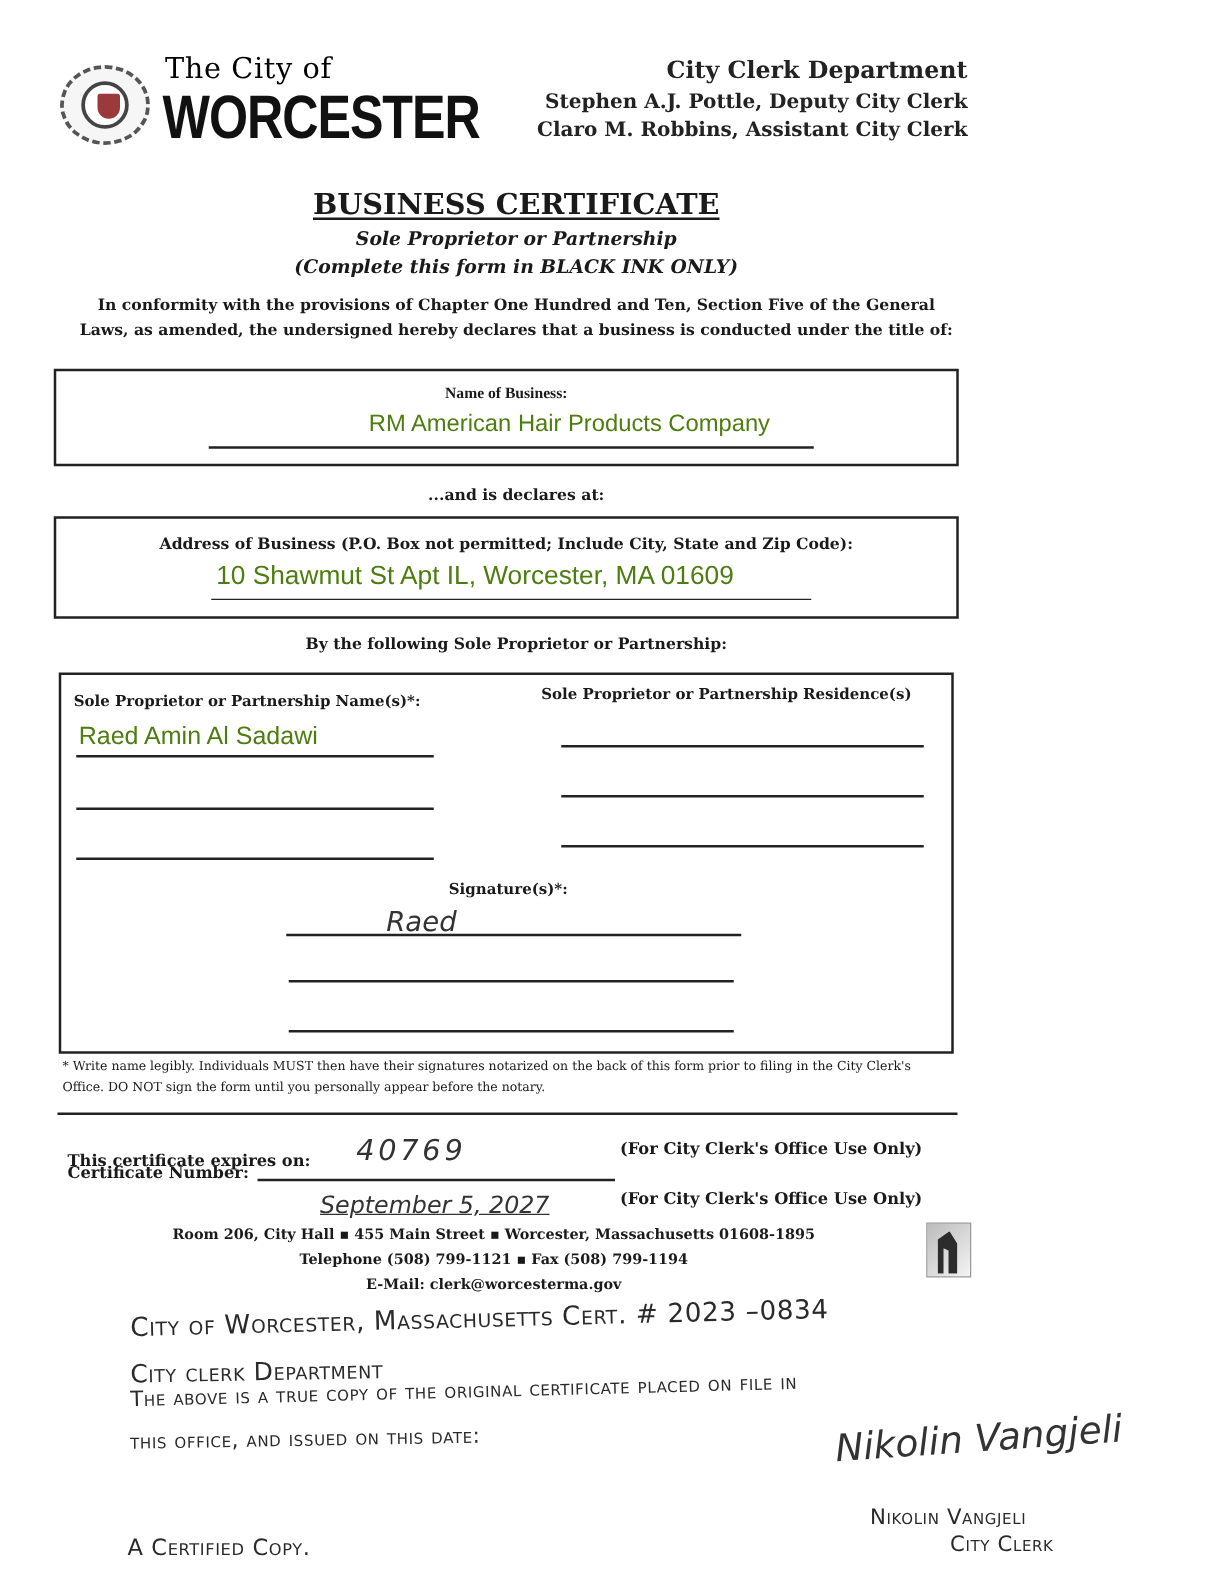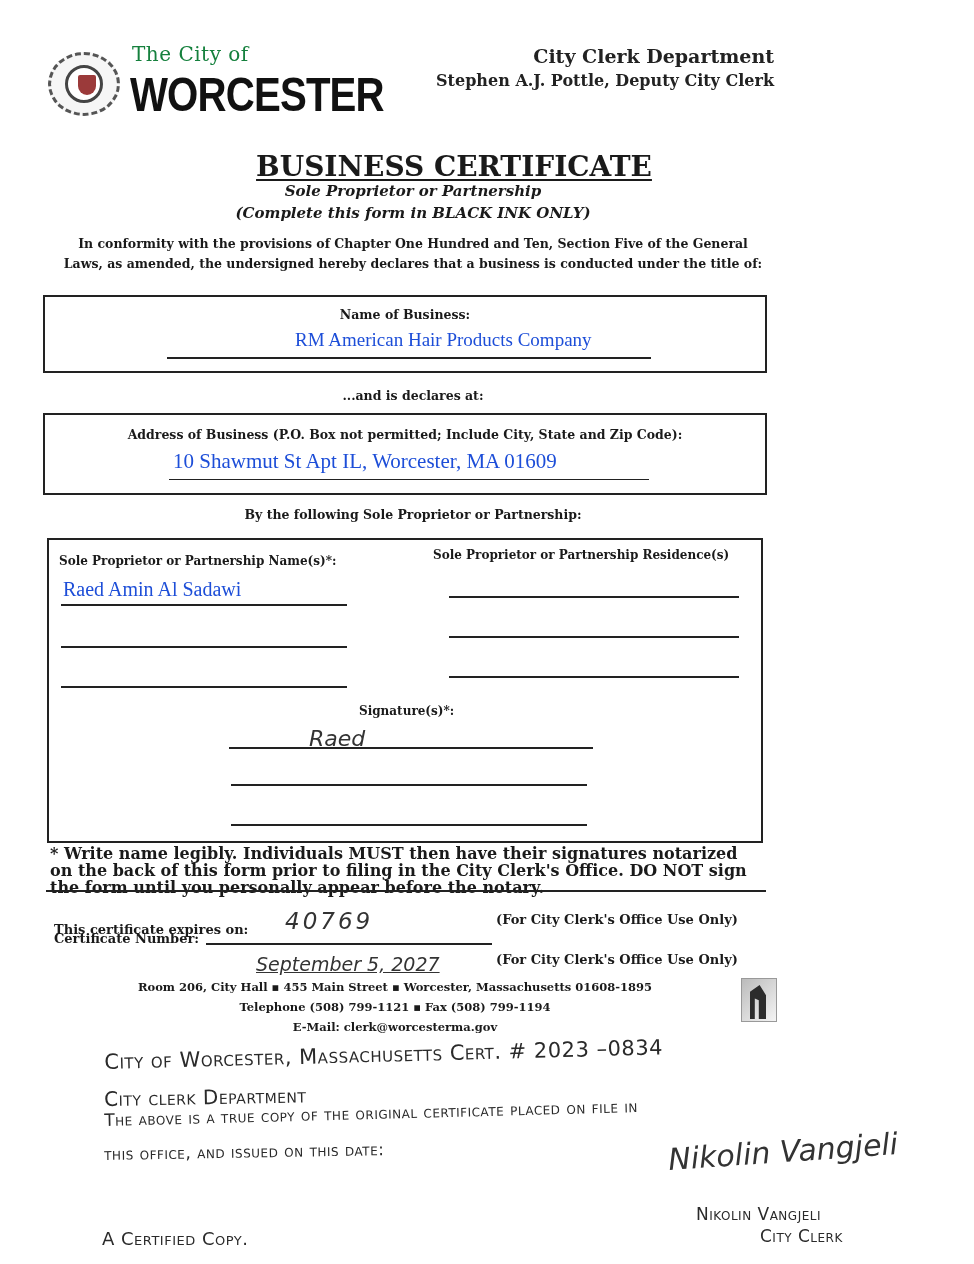--- a/index.html
+++ b/index.html
@@ -8,42 +8,42 @@
 
     .abs { position: absolute; }
 
     
     .seal { left: 48px; top: 52px; width: 72px; height: 64px; border-radius: 50%;
             border: 3px dashed #555; background: #f6f6f6; }
     .seal-inner { position: absolute; left: 14px; top: 10px; width: 38px; height: 38px; border-radius: 50%;
                   border: 3px solid #444; background: #fff; }
     .shield { position: absolute; left: 10px; top: 7px; width: 18px; height: 20px; background: #9b3a3a;
               border-radius: 2px 2px 9px 9px; }
-    .city-of { left: 132px; top: 42px; font-family: "DejaVu Serif", serif; font-size: 20px; color: #15803d; letter-spacing: 0.5px; }
+    .city-of { left: 132px; top: 42px; font-family: "DejaVu Serif", serif; font-size: 23px; color: #000000; letter-spacing: 0.5px; }
     .worcester { left: 130px; top: 66px; font-family: "Liberation Sans", sans-serif; font-weight: bold; font-size: 49px;
                  color: #111; letter-spacing: -1px; transform: scaleX(0.82); transform-origin: left top; }
 
     .dept { right: 200px; top: 44px; text-align: right; font-family: "DejaVu Serif", serif; font-weight: bold; color: #222; }
     .dept .line0 { font-size: 19px; line-height: 25px; }
     .dept .line { font-size: 16px; line-height: 23px; }
 
     
-    .title { left: 0; width: 826px; top: 150px; text-align: center; font-size: 28px; font-weight: bold; margin-left: 41px; }
+    .title { left: 0; width: 826px; top: 150px; text-align: center; font-size: 23px; font-weight: bold; }
     .title span { text-decoration: underline; text-underline-offset: 3px; }
     .subtitle { left: 0; width: 826px; text-align: center; font-style: italic; font-weight: bold; font-size: 15px; }
     .intro { left: 60px; width: 706px; top: 234px; text-align: center; font-size: 12.5px; font-weight: bold; line-height: 20px; }
 
     .box { border: 2px solid #222; }
     .label { text-align: center; font-size: 12.5px; font-weight: bold; }
-    .filled { font-family: Liberation Serif, serif; color: #1d4ed8; }
+    .filled { font-family: Liberation Sans, sans-serif; color: #4d7c0f; }
     .uline { height: 2px; background: #222; }
 
     .small-label { font-size: 12px; font-weight: bold; text-align: center; }
 
-    .footnote { left: 50px; top: 845px; width: 715px; font-size: 16px; font-weight: bold; line-height: 17px; }
+    .footnote { left: 50px; top: 845px; width: 715px; font-size: 10px; font-weight: normal; line-height: 17px; }
 
     .office { font-size: 13px; font-weight: bold; }
     .handwriting { font-family: "DejaVu Sans", sans-serif; font-style: italic; color: #333; }
 
     .contact { left: 60px; width: 670px; text-align: center; font-size: 11.5px; font-weight: bold; line-height: 19px; }
 
     .stamp { font-family: "DejaVu Sans", sans-serif; color: #2a2a2a; font-variant: small-caps; letter-spacing: 0.5px; }
 
     .logo-m { left: 741px; top: 978px; width: 36px; height: 44px; background: linear-gradient(135deg, #bbb, #f4f4f4); border: 1px solid #999; }
     .logo-m::before { content: ""; position: absolute; left: 8px; top: 6px; width: 16px; height: 34px; background: #2c2c2c;
@@ -56,29 +56,30 @@
   <div class="seal-inner">
       <div class="shield"></div>
     </div>
 </div>
 <div class="abs city-of">The City of</div>
 <div class="abs worcester">WORCESTER</div>
 
 <div class="abs dept">
   <div class="line0">City Clerk Department</div>
   <div class="line">Stephen A.J. Pottle, Deputy City Clerk</div>
+  <div class="line">Claro M. Robbins, Assistant City Clerk</div>
 </div>
 
 <div class="abs title"><span>BUSINESS CERTIFICATE</span></div>
 <div class="abs subtitle" style="top:182px;">Sole Proprietor or Partnership</div>
 <div class="abs subtitle" style="top:204px;">(Complete this form in BLACK INK ONLY)</div>
 <div class="abs intro">In conformity with the provisions of Chapter One Hundred and Ten, Section Five of the General Laws, as amended, the undersigned hereby declares that a business is conducted under the title of:</div>
 
 <div class="abs box" style="left:43px; top:295px; width:724px; height:78px;">
-  <div class="abs label" style="left:0; width:720px; top:10px;">Name of Business:</div>
+  <div class="abs label" style="left:0; width:720px; top:10px;font-family:Liberation Serif, serif;">Name of Business:</div>
   <div class="abs filled" style="left:250px; top:32px; font-size:19px;">RM American Hair Products Company</div>
   <div class="abs uline" style="left:122px; top:60px; width:484px;"></div>
 </div>
 
 <div class="abs label" style="left:0; width:826px; top:388px;">...and is declares at:</div>
 
 <div class="abs box" style="left:43px; top:413px; width:724px; height:82px;">
   <div class="abs label" style="left:0; width:720px; top:12px;">Address of Business (P.O. Box not permitted; Include City, State and Zip Code):</div>
   <div class="abs filled" style="left:128px; top:34px; font-size:21px;">10 Shawmut St Apt IL, Worcester, MA 01609</div>
   <div class="abs uline" style="left:124px; top:64px; width:480px; height:1px;"></div>

